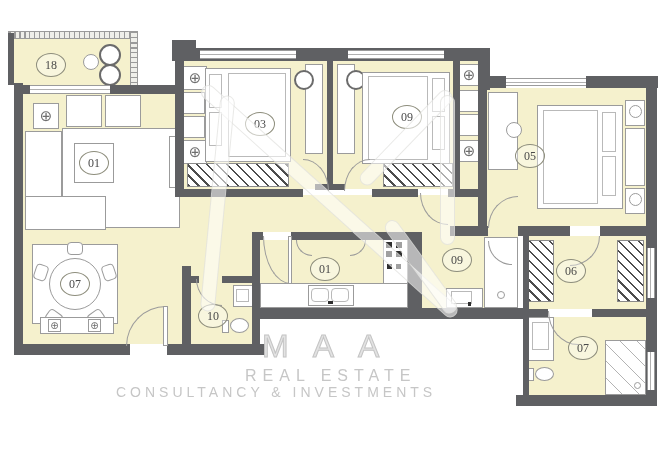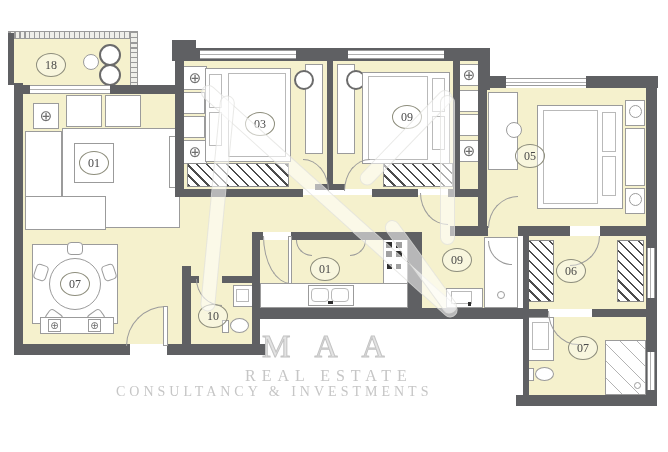--- a/index.html
+++ b/index.html
@@ -33,21 +33,21 @@
   .leaf{background:#fff;border:1px solid #9b9b9b;}
   .fan{background:#fff;border:1px solid #9b9b9b;color:#6f6f6f;display:flex;align-items:center;
        justify-content:center;font-family:"DejaVu Sans",sans-serif;font-size:15px;line-height:1;}
   .fan.sm{font-size:10px;}
   .dark{background:#2e2e2e;}
   .lbl{border:1.2px solid #8d8d7c;border-radius:50%;background:rgba(255,255,255,.35);
        color:#4a4a4a;display:flex;align-items:center;justify-content:center;
        font-family:"Liberation Serif",serif;font-size:12px;width:30px;height:24px;}
   .rib{background:rgba(255,255,255,.55);border:1px solid rgba(215,215,212,.55);
        border-radius:9px;transform-origin:0 50%;}
-  .wm{position:absolute;font-family:Liberation Serif, serif;color:#c6c6c6;white-space:nowrap;}
+  .wm{position:absolute;font-family:Liberation Sans, sans-serif;color:#c6c6c6;white-space:nowrap;}
   .wm-brand{font-size:32px;letter-spacing:24px;color:#e3e3e3;-webkit-text-stroke:1px #c4c4c4;}
   .wm-l1{font-size:16px;letter-spacing:6px;}
   .wm-l2{font-size:14px;letter-spacing:4px;}
 </style>
 </head>
 <body>
 
 <div class="stage">
 
   <i class="a fill" style="left:14px;top:39px;width:116px;height:46px"></i>

